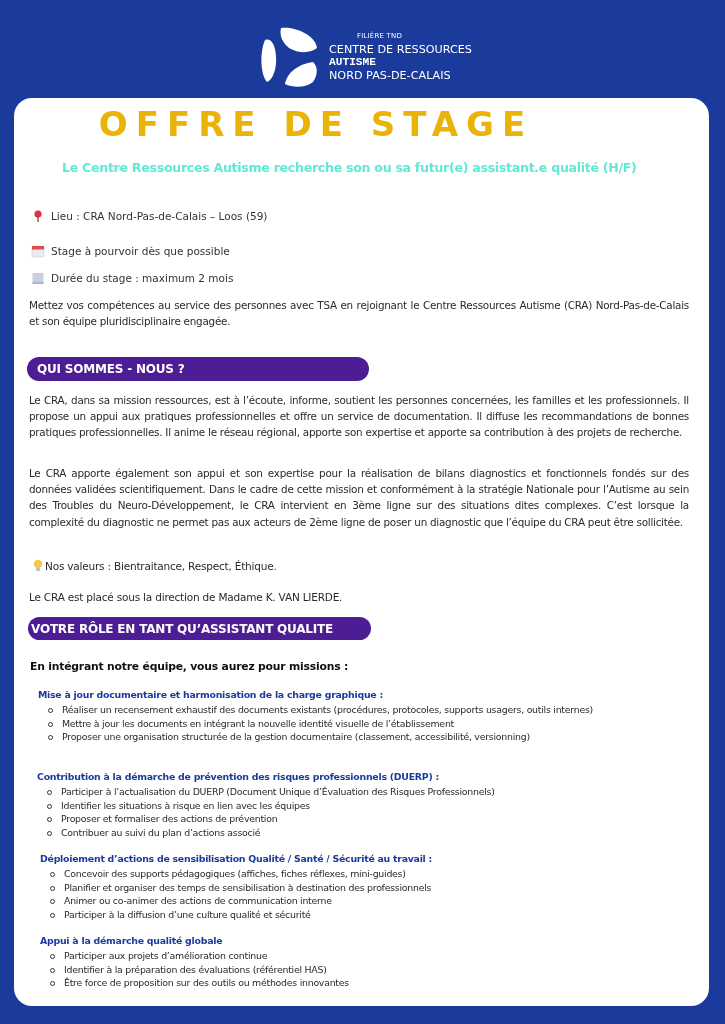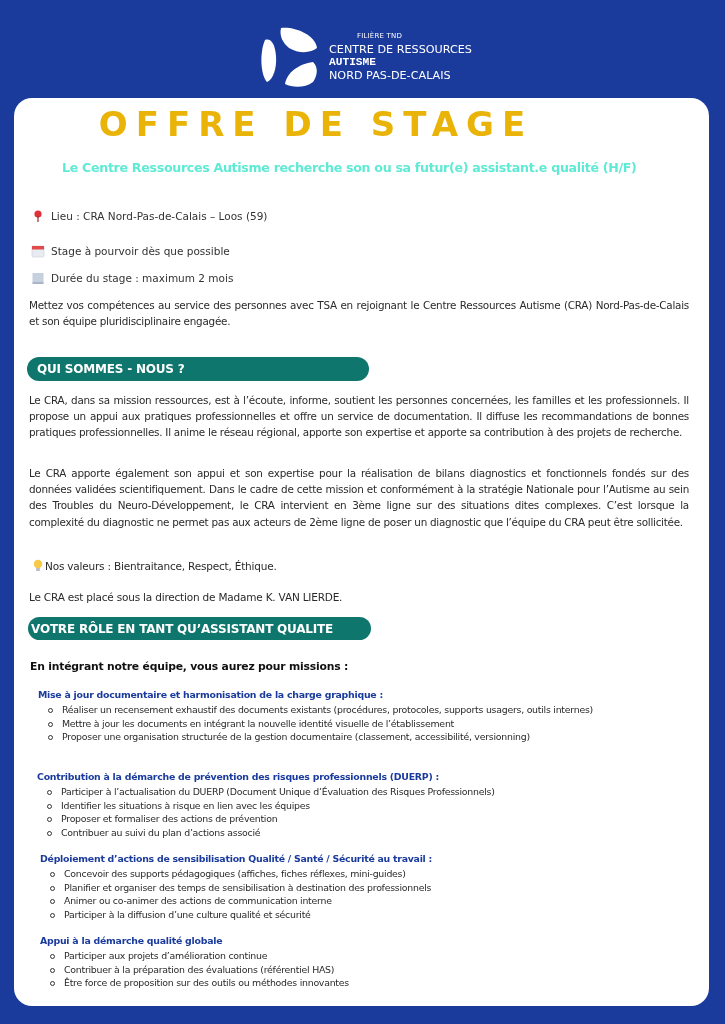--- a/index.html
+++ b/index.html
@@ -43,21 +43,21 @@
     position: absolute; left: 31px; font-size: 10.5px; color: #333;
     display: flex; align-items: center;
   }
   .info-row .ic { width: 14px; height: 14px; margin-right: 6px; display: inline-block; position: relative; }
   .para {
     position: absolute; left: 29px; width: 660px;
     font-size: 10.4px; line-height: 16.2px; color: #2a2a2a;
     text-align: justify; letter-spacing: -0.25px;
   }
   .pill {
-    position: absolute; background: #0f766e; color: #fff;
+    position: absolute; background: #4c1d95; color: #fff;
     border-radius: 13px; font-weight: bold; font-size: 12px;
     display: flex; align-items: center; letter-spacing: -0.2px;
   }
   .simple-line {
     position: absolute; left: 29px; font-size: 10.5px; color: #2a2a2a;
     display: flex; align-items: center; letter-spacing: -0.2px;
   }
   .missions-intro {
     position: absolute; left: 30px; top: 660px;
     font-weight: bold; font-size: 10.8px; color: #111; letter-spacing: -0.2px;
@@ -181,16 +181,16 @@
     <li>Planifier et organiser des temps de sensibilisation à destination des professionnels</li>
     <li>Animer ou co-animer des actions de communication interne</li>
     <li>Participer à la diffusion d’une culture qualité et sécurité</li>
   </ul>
 </div>
 
 <div class="group" style="top:935px; left:40px;">
   <div class="gh">Appui à la démarche qualité globale</div>
   <ul>
     <li>Participer aux projets d’amélioration continue</li>
-    <li>Contribuer à la préparation des évaluations (référentiel HAS)</li>
+    <li>Identifier à la préparation des évaluations (référentiel HAS)</li>
     <li>Être force de proposition sur des outils ou méthodes innovantes</li>
   </ul>
 </div>
 
 </body></html>

